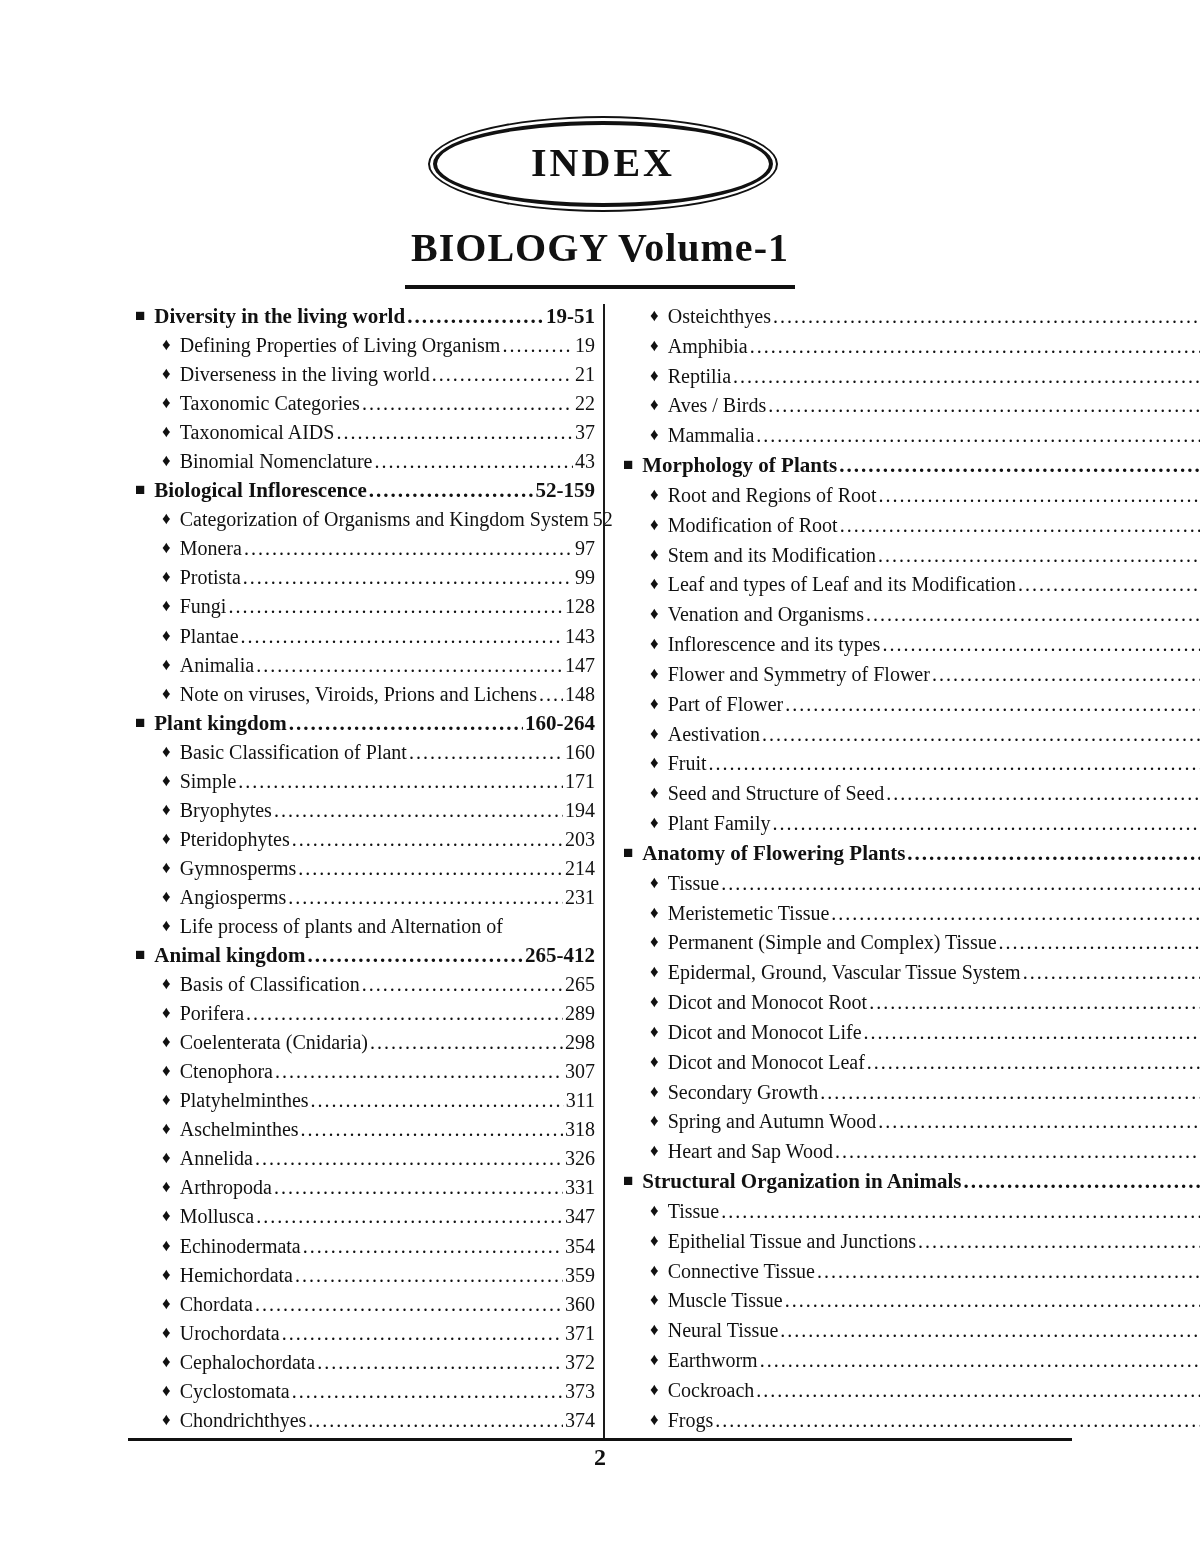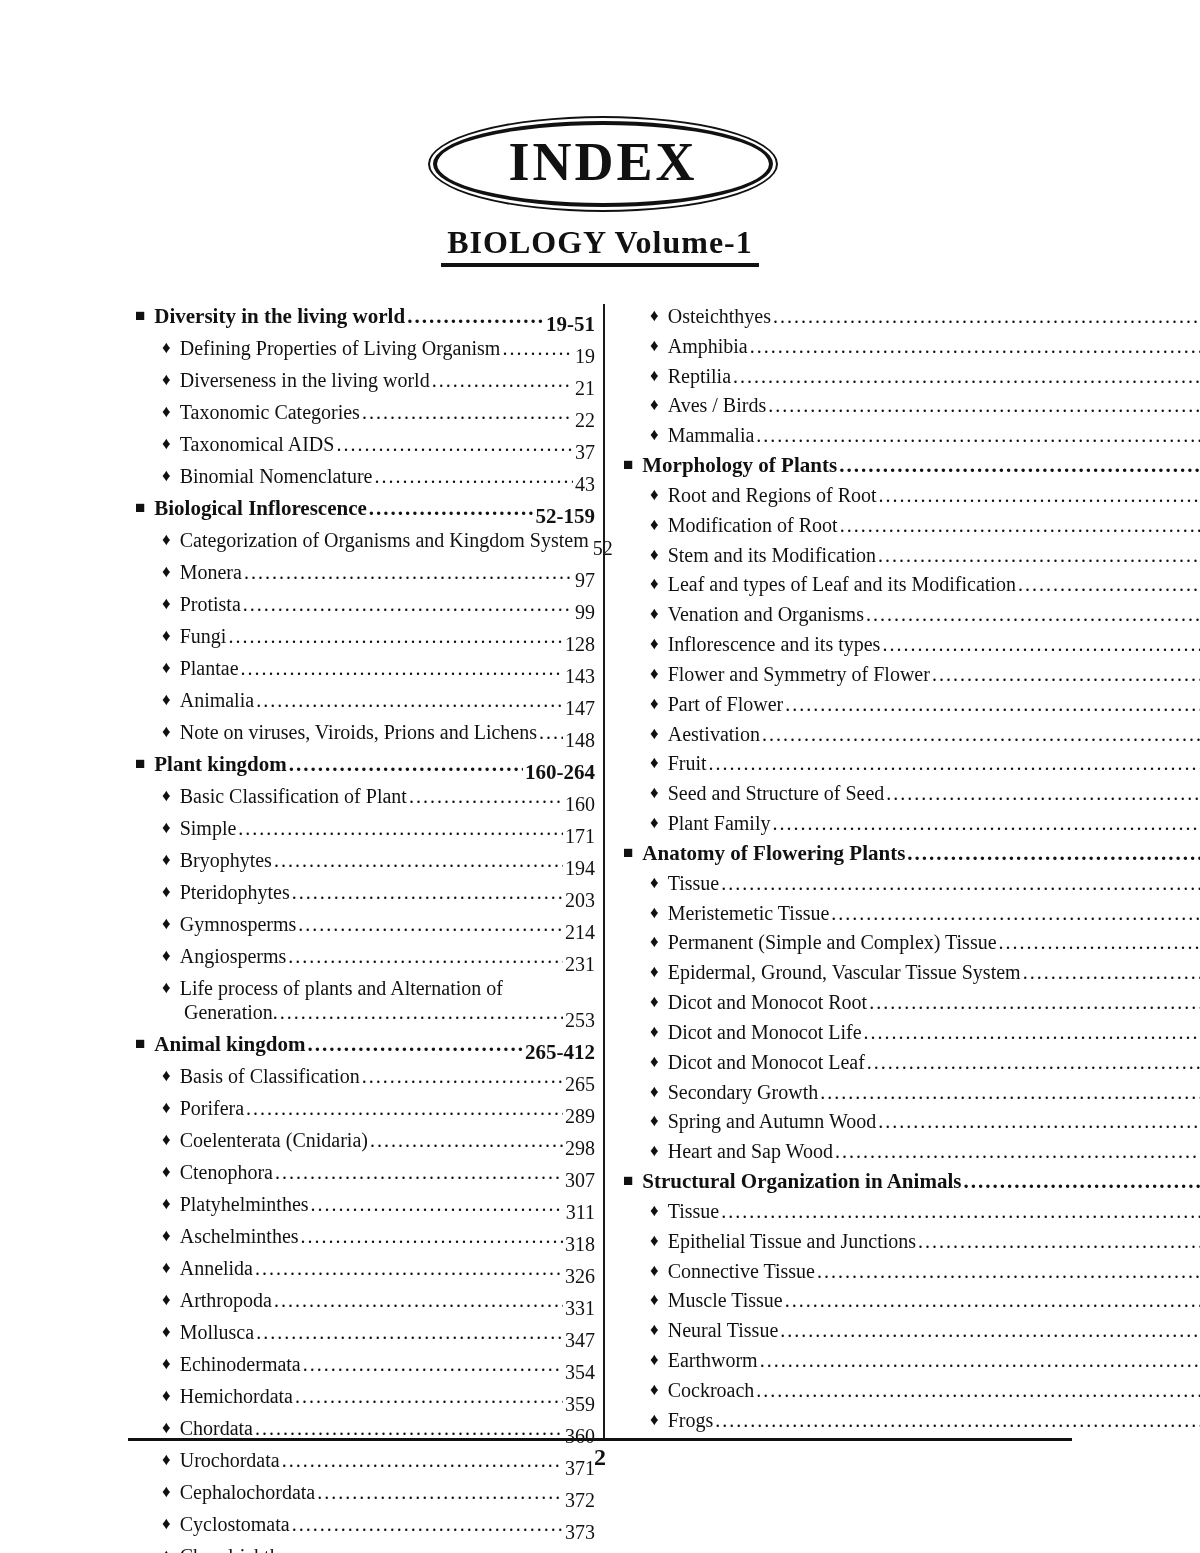--- a/index.html
+++ b/index.html
@@ -25,39 +25,39 @@
     border: 2px solid #111;
     border-radius: 50%;
   }
   .oval-inner {
     position: absolute; inset: 3px;
     border: 4px solid #111;
     border-radius: 50%;
     display: flex; align-items: center; justify-content: center;
   }
   .oval-inner span {
-    font-size: 54px;
+    font-size: 40px;
     font-weight: 700;
     letter-spacing: 3px;
     transform: translateY(-2px);
   }
 
   
   .volume-title-wrap {
     position: absolute;
     left: 0; top: 224px; width: 100%;
     text-align: center;
   }
   .volume-title {
     display: inline-block;
-    font-size: 32px;
+    font-size: 40px;
     font-weight: 700;
     letter-spacing: 1px;
     border-bottom: 4px solid #111;
-    padding: 0 6px 2px 6px;
+    padding: 0 6px 14px 6px;
     text-align: center;
   }
 
   
   .toc {
     position: absolute;
     left: 135px; top: 304px;
     width: 935px;
     display: flex;
   }
@@ -96,21 +96,21 @@
   .label { flex: none; }
   .dots {
     flex: 1 1 auto;
     overflow: hidden;
     margin: 0 2px;
   }
   .dots::after {
     content: "..........................................................................................................................................";
     letter-spacing: 2px;
   }
-  .pageno { flex: none; margin-top: 8px; }
+  .pageno { flex: none; }
 
   
   .footer-rule {
     position: absolute;
     left: 128px; top: 1438px;
     width: 944px; height: 3px;
     background: #111;
   }
   .page-number {
     position: absolute;
@@ -260,25 +260,20 @@
         <div class="row item">
           <span class="bullet">♦</span>
           <span class="label">Angiosperms</span>
           <span class="dots"></span>
           <span class="pageno">231</span>
         </div>
         <div class="row item-start">
           <span class="bullet">♦</span>
           <span class="label">Life process of plants and Alternation of</span>
         </div>
-        <div class="row item-end">
-          <span class="label">Generation.</span>
-          <span class="dots"></span>
-          <span class="pageno">253</span>
-        </div>
         <div class="row section">
           <span class="bullet">■</span>
           <span class="label">Animal kingdom</span>
           <span class="dots"></span>
           <span class="pageno">265-412</span>
         </div>
         <div class="row item">
           <span class="bullet">♦</span>
           <span class="label">Basis of Classification</span>
           <span class="dots"></span>

